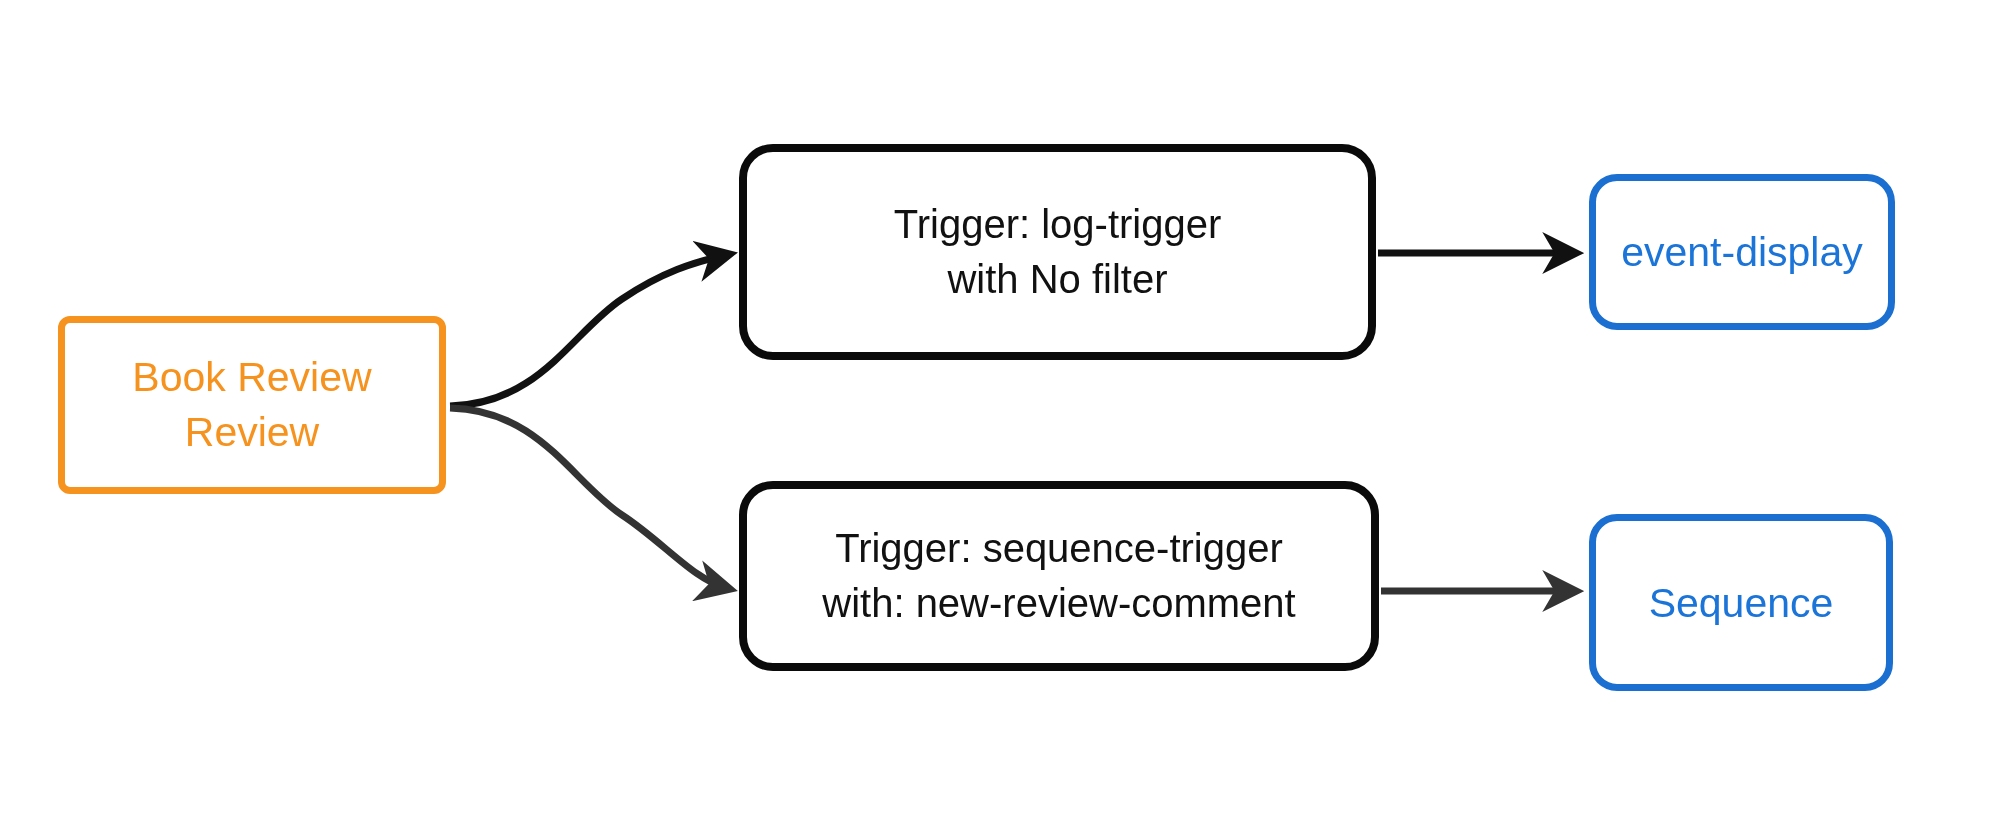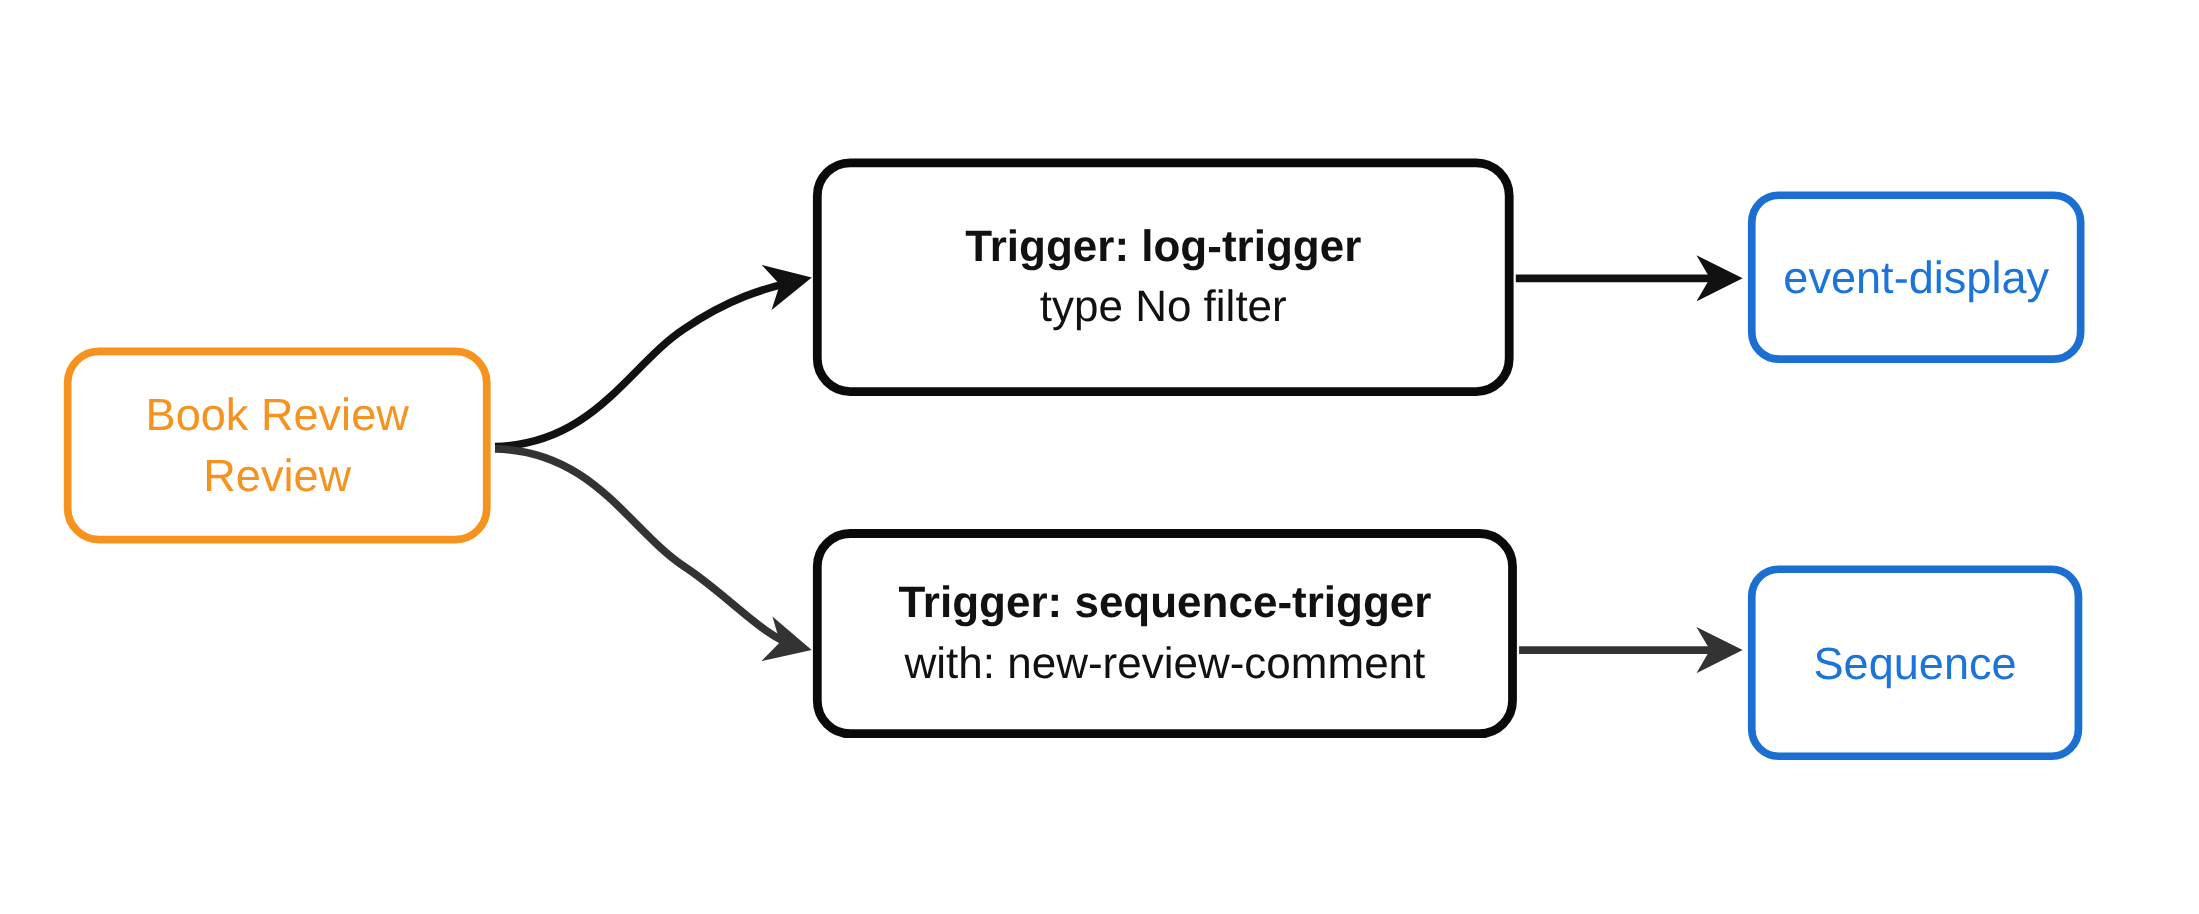--- a/index.html
+++ b/index.html
@@ -28,41 +28,41 @@
     display: flex;
     flex-direction: column;
     align-items: center;
     justify-content: center;
     text-align: center;
   }
   .node-broker {
     left: 58px; top: 316px;
     width: 388px; height: 178px;
     border: 7px solid #F6921E;
-    border-radius: 32px;
+    border-radius: 12px;
     color: #F6921E;
     font-size: 41px;
     line-height: 55px;
   }
   .node-trigger {
     border: 8px solid #0a0a0a;
     border-radius: 34px;
     color: #111111;
     font-size: 40px;
     line-height: 55px;
   }
   .node-trigger-log {
     left: 739px; top: 144px;
     width: 637px; height: 216px;
   }
   .node-trigger-sequence {
     left: 739px; top: 481px;
     width: 640px; height: 190px;
   }
-  .node-title { font-weight: 700; }
+  .node-title { font-weight: 400; }
   .node-subtitle { font-weight: 400; }
   .node-blue {
     border: 7px solid #1A6FD0;
     border-radius: 28px;
     color: #1B74D8;
     font-size: 41px;
     line-height: 50px;
   }
   .node-event-display {
     left: 1589px; top: 174px;
@@ -97,21 +97,21 @@
     <path d="M1381,591 L1572,591" fill="none" stroke="#333333" stroke-width="7" marker-end="url(#arrow-gray)"></path>
   </svg>
 
   <div class="node node-broker">
     <div>Book Review</div>
     <div>Review</div>
   </div>
 
   <div class="node node-trigger node-trigger-log">
     <div class="node-title">Trigger: log-trigger</div>
-    <div class="node-subtitle">type No filter</div>
+    <div class="node-subtitle">with No filter</div>
   </div>
 
   <div class="node node-trigger node-trigger-sequence">
     <div class="node-title">Trigger: sequence-trigger</div>
     <div class="node-subtitle">with: new-review-comment</div>
   </div>
 
   <div class="node node-blue node-event-display">
     <div>event-display</div>
   </div>

